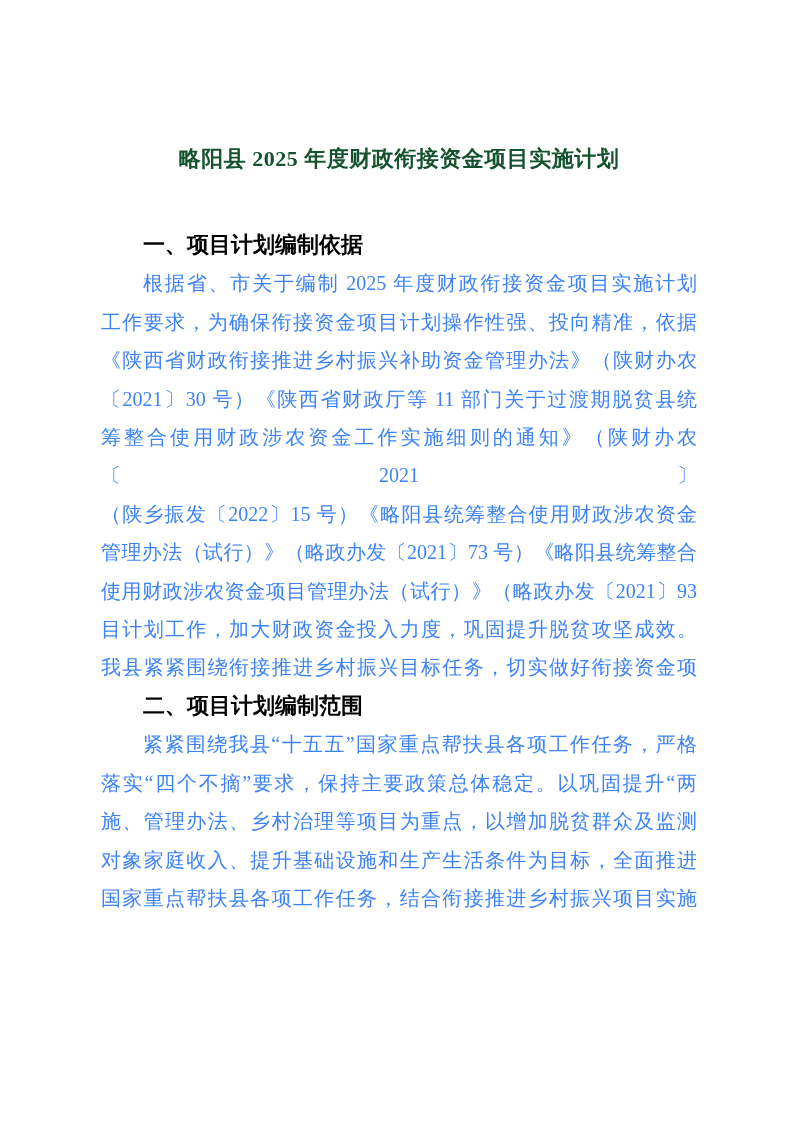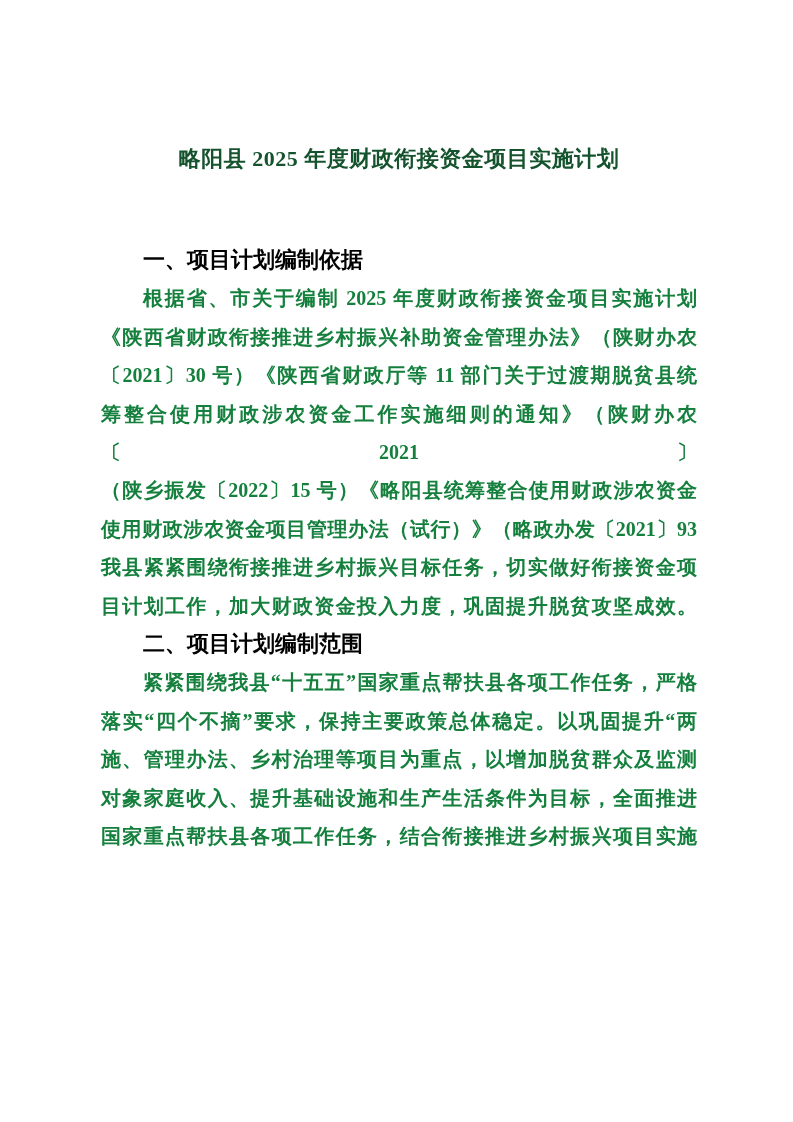--- a/index.html
+++ b/index.html
@@ -35,53 +35,54 @@
   }
   .section-heading {
     font-size: 22px;
     font-weight: 700;
     line-height: 38.4px;
     padding-left: 42px;
     color: #000000;
     font-family: "Liberation Sans", sans-serif;
   }
   .section-heading.first {
-    margin-top: 62px;
+    margin-top: 47px;
   }
   .body-line {
     font-size: 20px;
     line-height: 38.4px;
     text-align: justify;
     text-align-last: justify;
-    color: #15803d;
+    color: #3b82f6;
     font-family: "Liberation Serif", serif;
-    font-weight: bold;
   }
   .body-line.indent {
     padding-left: 42px;
   }
 </style>
 </head>
 <body>
 
 <div class="page">
   <div class="content">
 
     <div class="doc-title">略阳县 2025 年度财政衔接资金项目实施计划</div>
 
     <div class="section-heading first">一、项目计划编制依据</div>
 
     <div class="body-line indent">根据省、市关于编制 2025 年度财政衔接资金项目实施计划</div>
+    <div class="body-line">工作要求，为确保衔接资金项目计划操作性强、投向精准，依据</div>
     <div class="body-line">《陕西省财政衔接推进乡村振兴补助资金管理办法》（陕财办农</div>
     <div class="body-line">〔2021〕30 号）《陕西省财政厅等 11 部门关于过渡期脱贫县统</div>
     <div class="body-line">筹整合使用财政涉农资金工作实施细则的通知》（陕财办农〔2021〕</div>
     <div class="body-line">（陕乡振发〔2022〕15 号）《略阳县统筹整合使用财政涉农资金</div>
+    <div class="body-line">管理办法（试行）》（略政办发〔2021〕73 号）《略阳县统筹整合</div>
     <div class="body-line">使用财政涉农资金项目管理办法（试行）》（略政办发〔2021〕93</div>
+    <div class="body-line">目计划工作，加大财政资金投入力度，巩固提升脱贫攻坚成效。</div>
     <div class="body-line">我县紧紧围绕衔接推进乡村振兴目标任务，切实做好衔接资金项</div>
-    <div class="body-line">目计划工作，加大财政资金投入力度，巩固提升脱贫攻坚成效。</div>
 
     <div class="section-heading">二、项目计划编制范围</div>
 
     <div class="body-line indent">紧紧围绕我县“十五五”国家重点帮扶县各项工作任务，严格</div>
     <div class="body-line">落实“四个不摘”要求，保持主要政策总体稳定。以巩固提升“两</div>
     <div class="body-line">施、管理办法、乡村治理等项目为重点，以增加脱贫群众及监测</div>
     <div class="body-line">对象家庭收入、提升基础设施和生产生活条件为目标，全面推进</div>
     <div class="body-line">国家重点帮扶县各项工作任务，结合衔接推进乡村振兴项目实施</div>
 
   </div>

